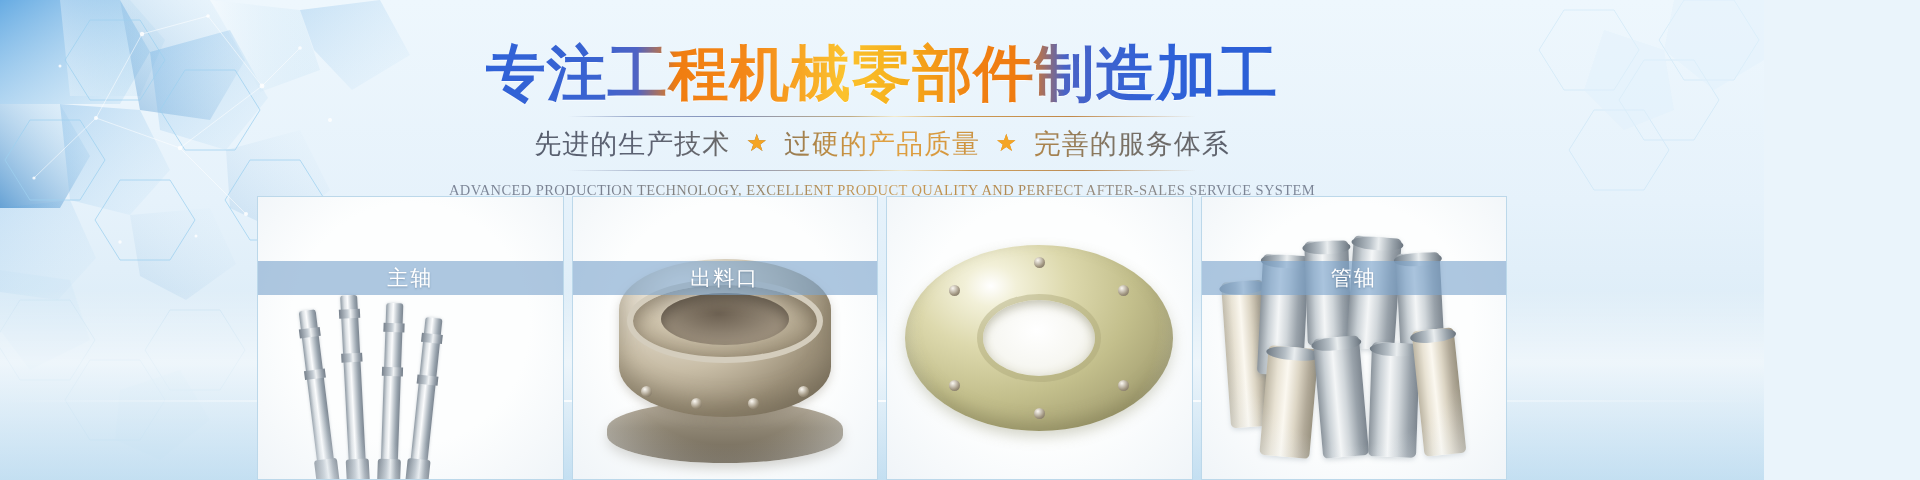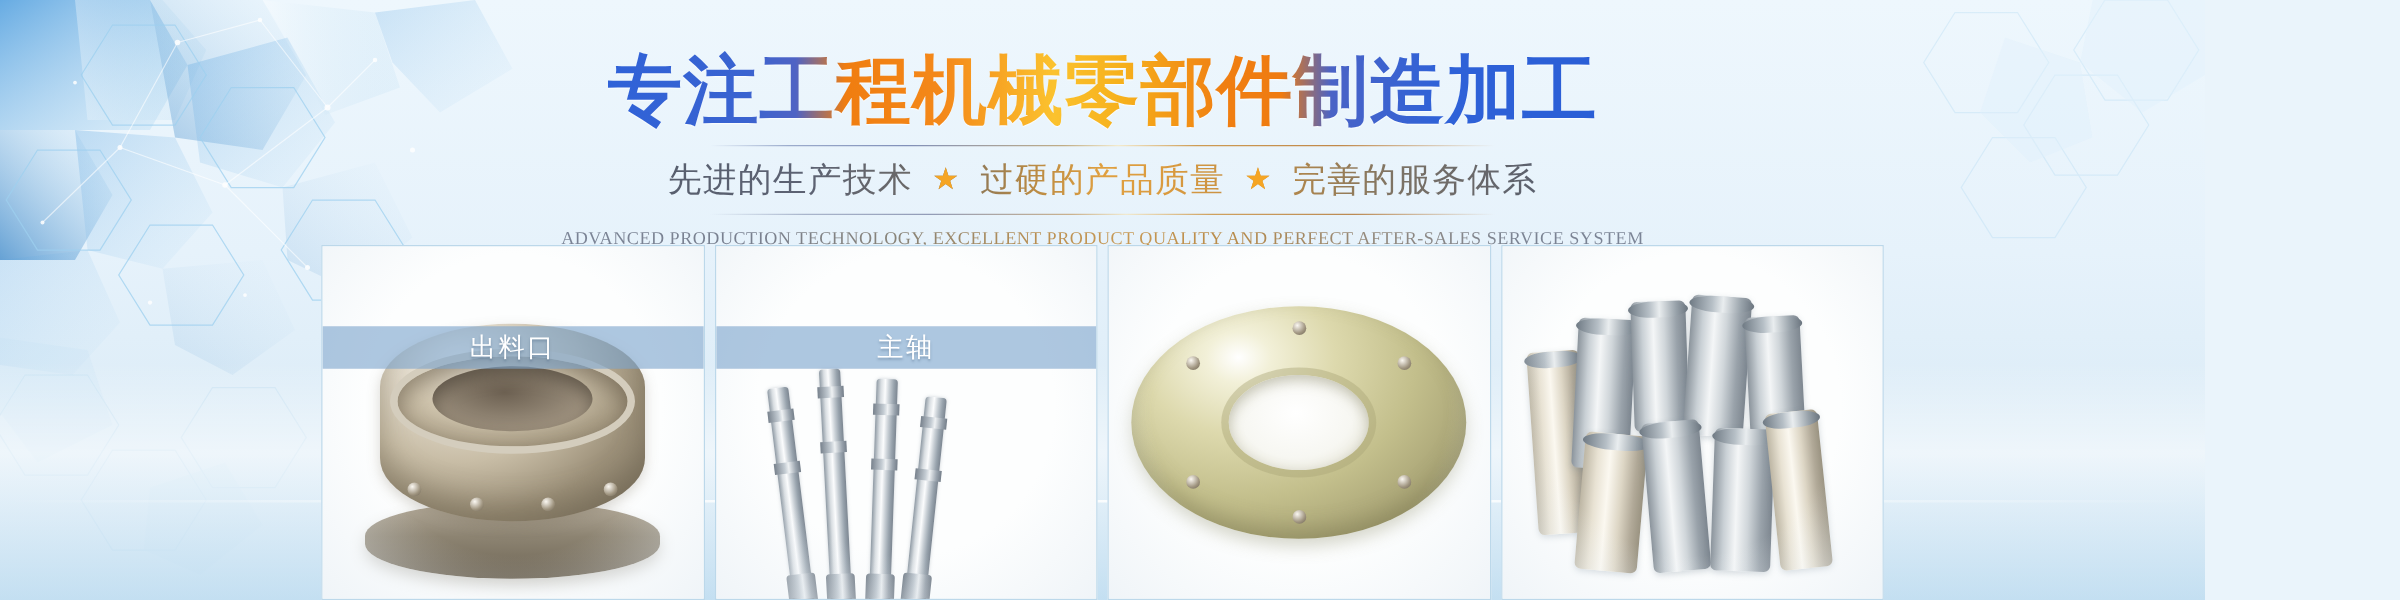--- a/index.html
+++ b/index.html
@@ -352,62 +352,62 @@
 
     <div class="divider2"></div>
 
     <div class="enline">ADVANCED PRODUCTION TECHNOLOGY, EXCELLENT PRODUCT QUALITY AND PERFECT AFTER-SALES SERVICE SYSTEM</div>
   </div>
 
   <div class="cards">
 
     <div class="card">
       <div class="photo">
+        <div class="shaft" style="left:62px;  height:176px; transform:rotate(-7deg); transform-origin:bottom center;">
+          <div class="ring" style="top:18px;"></div>
+            <div class="ring" style="top:60px;"></div>
+            <div class="tip"></div>
+        </div>
+        <div class="shaft" style="left:92px;  height:190px; transform:rotate(-3deg); transform-origin:bottom center;">
+          <div class="ring" style="top:14px;"></div>
+            <div class="ring" style="top:58px;"></div>
+            <div class="tip"></div>
+        </div>
+        <div class="shaft" style="left:122px; height:182px; transform:rotate(2deg);  transform-origin:bottom center;">
+          <div class="ring" style="top:20px;"></div>
+            <div class="ring" style="top:64px;"></div>
+            <div class="tip"></div>
+        </div>
+        <div class="shaft" style="left:150px; height:168px; transform:rotate(6deg);  transform-origin:bottom center;">
+          <div class="ring" style="top:16px;"></div>
+            <div class="ring" style="top:58px;"></div>
+            <div class="tip"></div>
+        </div>
+        <div class="vig"></div>
+      </div>
+      <div class="band">
+        <span>主轴</span>
+      </div>
+    </div>
+
+    <div class="card">
+      <div class="photo">
         <div class="housing-base"></div>
         <div class="housing-outer">
           <div class="housing-top"></div>
           <div class="housing-bore"></div>
           <div class="bolt" style="left:22px;  bottom:20px;"></div>
           <div class="bolt" style="left:72px;  bottom:8px;"></div>
           <div class="bolt" style="right:72px; bottom:8px;"></div>
           <div class="bolt" style="right:22px; bottom:20px;"></div>
         </div>
         <div class="vig"></div>
       </div>
       <div class="band">
         <span>出料口</span>
-      </div>
-    </div>
-
-    <div class="card">
-      <div class="photo">
-        <div class="shaft" style="left:62px;  height:176px; transform:rotate(-7deg); transform-origin:bottom center;">
-          <div class="ring" style="top:18px;"></div>
-            <div class="ring" style="top:60px;"></div>
-            <div class="tip"></div>
-        </div>
-        <div class="shaft" style="left:92px;  height:190px; transform:rotate(-3deg); transform-origin:bottom center;">
-          <div class="ring" style="top:14px;"></div>
-            <div class="ring" style="top:58px;"></div>
-            <div class="tip"></div>
-        </div>
-        <div class="shaft" style="left:122px; height:182px; transform:rotate(2deg);  transform-origin:bottom center;">
-          <div class="ring" style="top:20px;"></div>
-            <div class="ring" style="top:64px;"></div>
-            <div class="tip"></div>
-        </div>
-        <div class="shaft" style="left:150px; height:168px; transform:rotate(6deg);  transform-origin:bottom center;">
-          <div class="ring" style="top:16px;"></div>
-            <div class="ring" style="top:58px;"></div>
-            <div class="tip"></div>
-        </div>
-        <div class="vig"></div>
-      </div>
-      <div class="band">
-        <span>主轴</span>
       </div>
     </div>
 
     <div class="card">
       <div class="photo">
         <div class="flange">
           <div class="flange-hole"></div>
           <div class="bolt" style="left:44px;  top:40px;"></div>
           <div class="bolt" style="right:44px; top:40px;"></div>
           <div class="bolt" style="left:44px;  bottom:40px;"></div>
@@ -443,16 +443,19 @@
             <div class="cap"></div>
           </div>
         <div class="pipe" style="left:168px; top:146px; width:48px; height:114px; transform:rotate(2deg);">
             <div class="cap"></div>
           </div>
         <div class="pipe cream" style="left:216px; top:132px; width:42px; height:126px; transform:rotate(-6deg);">
             <div class="cap"></div>
           </div>
         <div class="vig"></div>
       </div>
+      <div class="band">
+        <span>管轴</span>
+      </div>
     </div>
 
   </div>
 </div>
 
 </body></html>

